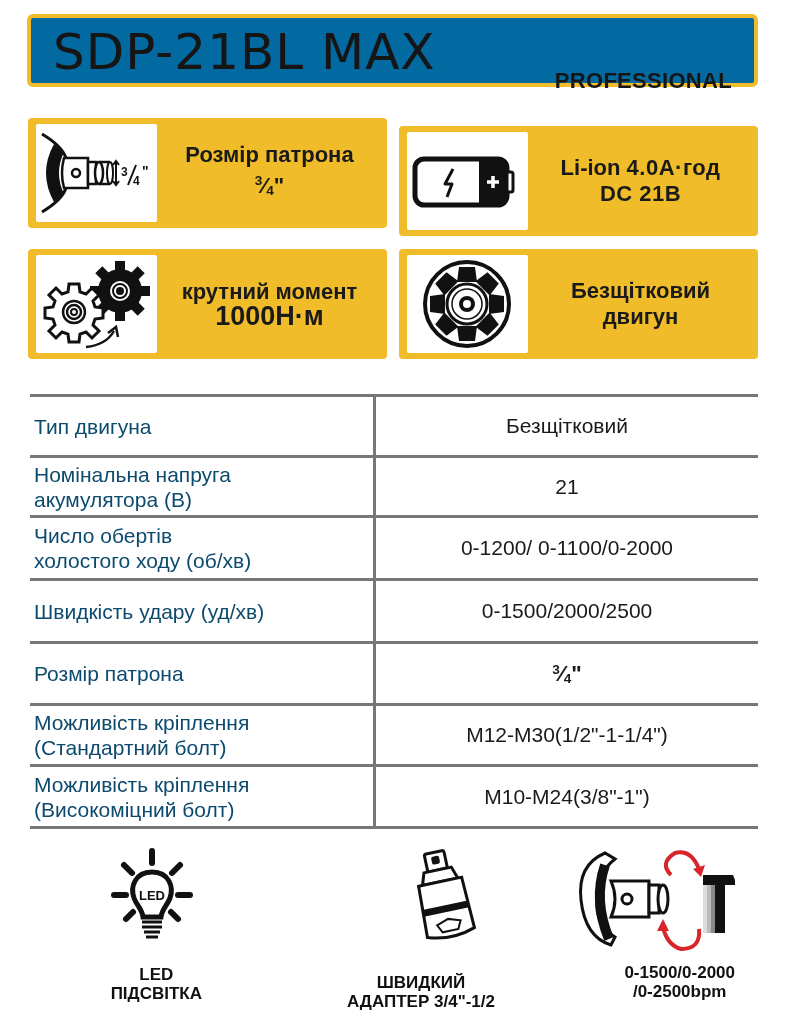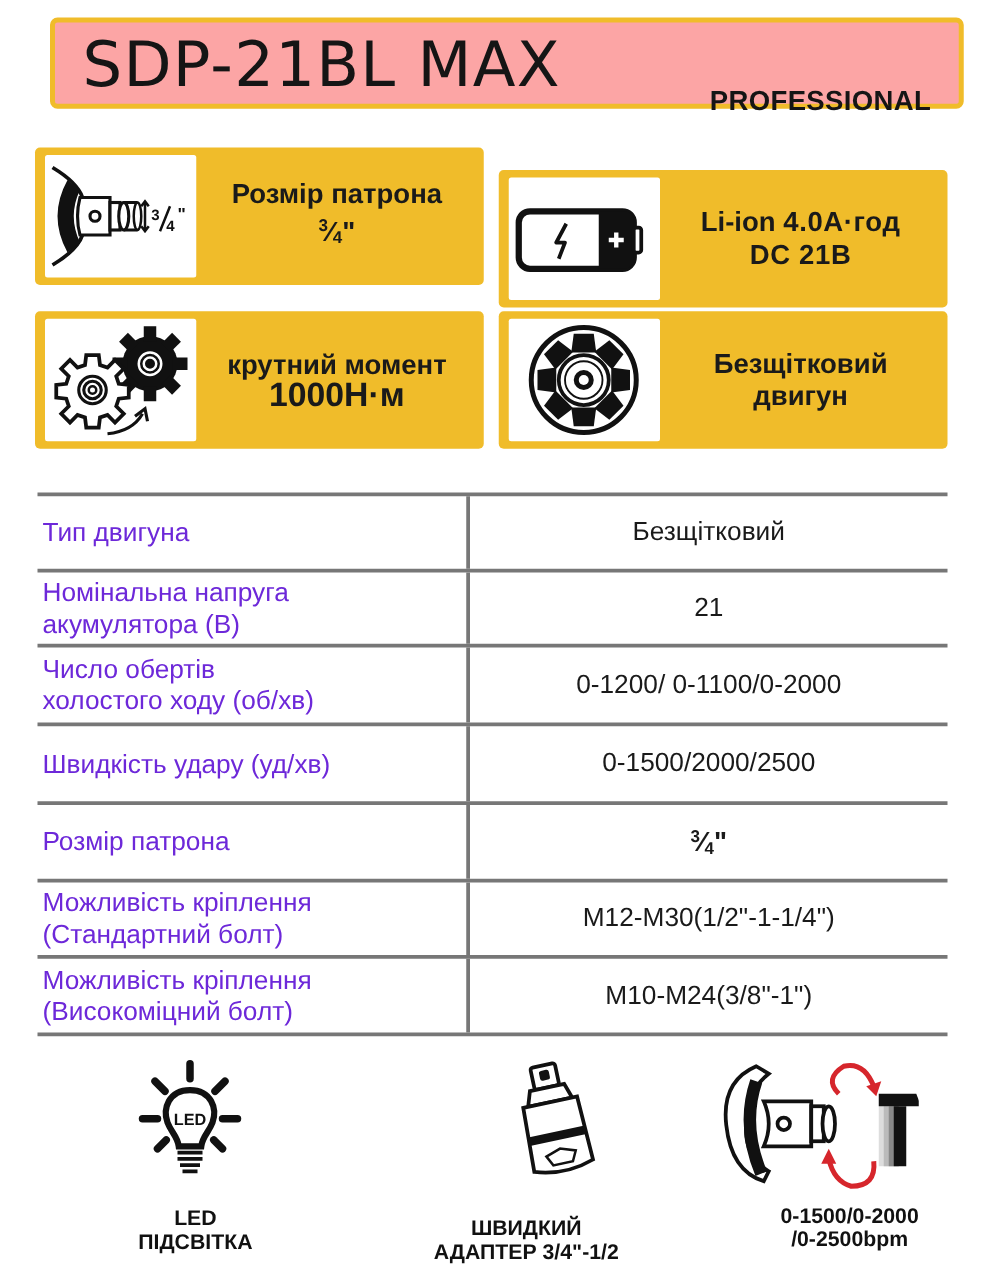--- a/index.html
+++ b/index.html
@@ -1,21 +1,21 @@
 <!DOCTYPE html>
 <html><head>
 <meta charset="utf-8">
 <style>
   * { box-sizing: border-box; margin: 0; padding: 0; }
   html, body { width: 791px; height: 1024px; background: #ffffff; overflow: hidden; }
   body { position: relative; font-family: "Liberation Sans", "DejaVu Sans", sans-serif; color: #111; }
 
   .header {
-    position: absolute; left: 40px; top: 14px; width: 731px; height: 73px;
-    border: 4px solid #F0BC2A; border-radius: 6px; background: #fca5a5;
+    position: absolute; left: 27px; top: 14px; width: 731px; height: 73px;
+    border: 4px solid #F0BC2A; border-radius: 6px; background: #0369a1;
   }
   .header .model {
     position: absolute; left: 22px; top: 4px;
     font-family: "DejaVu Sans", sans-serif; font-size: 50px; font-weight: 500;
     letter-spacing: 1px; color: #151515; line-height: 60px;
   }
   .header .tag {
     position: absolute; right: 22px; top: 18px;
     font-family: Liberation Sans, sans-serif; font-weight: bold; font-size: 22px; color: #151515;
     letter-spacing: 0.3px;
@@ -30,38 +30,38 @@
     position: absolute; left: 8px; top: 6px; width: 121px; height: 98px;
     background: #fff; border-radius: 2px; overflow: hidden;
     display: flex; align-items: center; justify-content: center;
   }
   .tile .txt {
     position: absolute; left: 132px; right: 8px; top: 0; bottom: 0;
     display: flex; flex-direction: column; align-items: center; justify-content: center;
     text-align: center; font-weight: bold; font-size: 22px; line-height: 26px; color: #1a1a1a;
   }
   .t1 { left: 28px; top: 118px; }
-  .t2 { left: 399px; top: 136px; }
+  .t2 { left: 399px; top: 126px; }
   .t3 { left: 28px; top: 249px; }
   .t4 { left: 399px; top: 249px; }
 
   .frac { display: inline-block; font-weight: bold; }
   .frac sup { font-size: 0.62em; vertical-align: 0.55em; }
   .frac sub { font-size: 0.62em; vertical-align: -0.15em; }
 
   .table {
     position: absolute; left: 30px; top: 394px; width: 728px;
     border-top: 3px solid #777;
   }
   .row {
     display: flex; border-bottom: 3px solid #777;
   }
   .row .k {
     width: 346px; padding-left: 4px; font-size: 21px; line-height: 25px;
-    display: flex; align-items: center; color: #6d28d9; border-right: 3px solid #777;
+    display: flex; align-items: center; color: #0c4a6e; border-right: 3px solid #777;
   }
   .row .v {
     flex: 1; font-size: 21px; display: flex; align-items: center; justify-content: center;
     color: #1a1a1a;
   }
 
   .feat {
     position: absolute; top: 845px; display: flex; flex-direction: column; align-items: flex-end;
   }
   .feat .cap {

